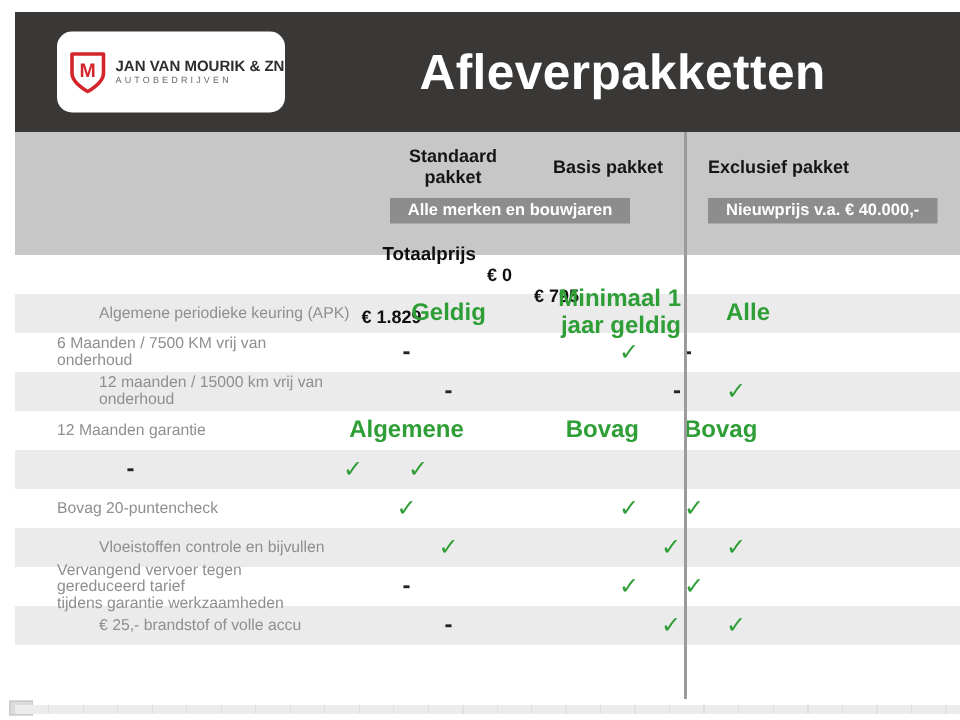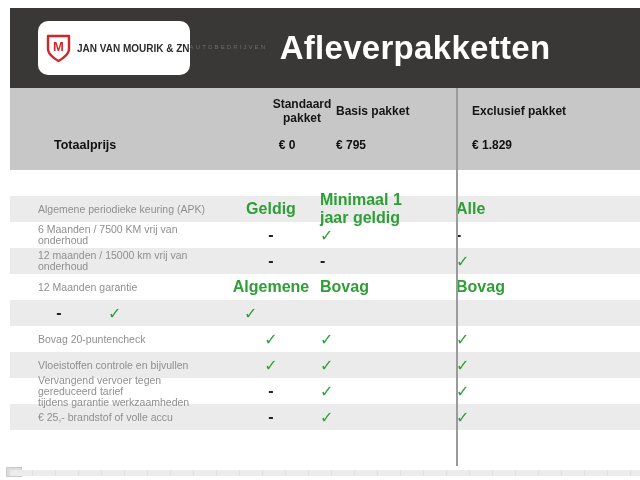--- a/index.html
+++ b/index.html
@@ -6,47 +6,47 @@
   html,body { width:640px; height:480px; background:#fff; overflow:hidden;
               font-family:"Liberation Sans","DejaVu Sans",sans-serif; }
   .page { position:relative; width:640px; height:480px; background:#fff; }
   .content { position:absolute; left:10px; top:8px; width:630px; height:472px; }
 
   
   .banner { height:80px; background:var(--header_bg,#3a3836); display:flex; align-items:center; }
   .logo-card { margin-left:28px; width:152px; height:54px; background:#fff; border-radius:10px;
                display:flex; align-items:center; padding:0 8px; gap:6px; flex:none; }
   .shield svg { display:block; }
-  .logo-text { display:flex; }
+  .logo-text { display:flex; flex-direction:column; }
   .logo-name { font-size:10px; font-weight:bold; color:#2d2d2d; white-space:nowrap; }
   .logo-sub  { font-size:6px; color:#6b6b6b; letter-spacing:2.1px; margin-top:1px; white-space:nowrap; }
   .title { flex:1; text-align:center; color:#fff; font-size:33px; font-weight:bold; letter-spacing:.3px; }
 
   
   .table-head { height:82px; background:var(--panel_bg,#c7c7c7); padding-top:9px; }
   .cols-row { display:flex; align-items:center;margin-left:16px; }
   .c-label { width:212px; padding-left:28px; flex:none; }
   .c-a  { width:98px;  text-align:center; flex:none; }
-  .c-b  { width:106px; text-align:left; flex:none; }
+  .c-b  { width:106px; text-align:right; flex:none; }
   .c-ab { width:204px; text-align:center; flex:none; }
   .c-gap{ width:30px; flex:none; }
   .c-c  { width:184px; flex:none; }
   .head-label { font-size:12px; font-weight:bold; color:#151515; }
   .shift-r { position:relative; left:15px; }
   .badges-row { margin-top:5px; }
   .badge { display:inline-block; background:var(--badge_bg,#8d8d8d); color:#fff;
            font-size:11px; font-weight:bold; padding:2px 12px 3px; white-space:nowrap; }
-  .total-row { margin-top:13px; }
+  .total-row { margin-top:13px;flex-direction:column; }
   .total-label { font-size:12.5px; font-weight:bold; color:#101010; }
   .total-val   { font-size:12px;  font-weight:bold; color:#101010; }
 
   
   .rows { margin-top:26px; }
   .row { display:flex; align-items:center; height:26px; background:#fff; }
-  .row.alt { background:var(--row_alt,#ebebeb); }
+  .row.alt { background:var(--row_alt,#ebebeb);padding-left:28px; }
   .row-label { font-size:10.5px; color:#8f8f8f; line-height:11px; white-space:pre-line; }
   .value { font-size:16px; font-weight:bold; color:var(--accent_green,#2e9e36); }
   .value.dash { color:#222; }
 
   
   .divider { position:absolute; left:446px; top:80px; width:2px; height:378px; background:#9b9b9b; }
   .scroll-strip { position:absolute; left:0; top:462px; width:630px; height:6px;
       background:repeating-linear-gradient(90deg,#ececec 0 22px,#e0e0e0 22px 23px); }
   .scroll-box { position:absolute; left:-4px; top:459px; width:16px; height:10px;
       background:#dcdcdc; border:1px solid #c9c9c9; }
@@ -73,20 +73,30 @@
       <h1 class="title">Afleverpakketten</h1>
     </header>
 
     <section class="table-head">
       <div class="cols-row">
         <div class="c-label"></div>
         <div class="c-a head-label shift-r">Standaard pakket</div>
         <div class="c-b head-label">Basis pakket</div>
         <div class="c-gap"></div>
         <div class="c-c head-label">Exclusief pakket</div>
+      </div>
+      <div class="cols-row badges-row">
+        <div class="c-label"></div>
+        <div class="c-ab">
+          <span class="badge">Alle merken en bouwjaren</span>
+        </div>
+        <div class="c-gap"></div>
+        <div class="c-c">
+          <span class="badge">Nieuwprijs v.a. € 40.000,-</span>
+        </div>
       </div>
       <div class="cols-row total-row">
         <div class="c-label total-label">Totaalprijs</div>
         <div class="c-a total-val">€ 0</div>
         <div class="c-b total-val">€ 795</div>
         <div class="c-gap"></div>
         <div class="c-c total-val">€ 1.829</div>
       </div>
     </section>
 

